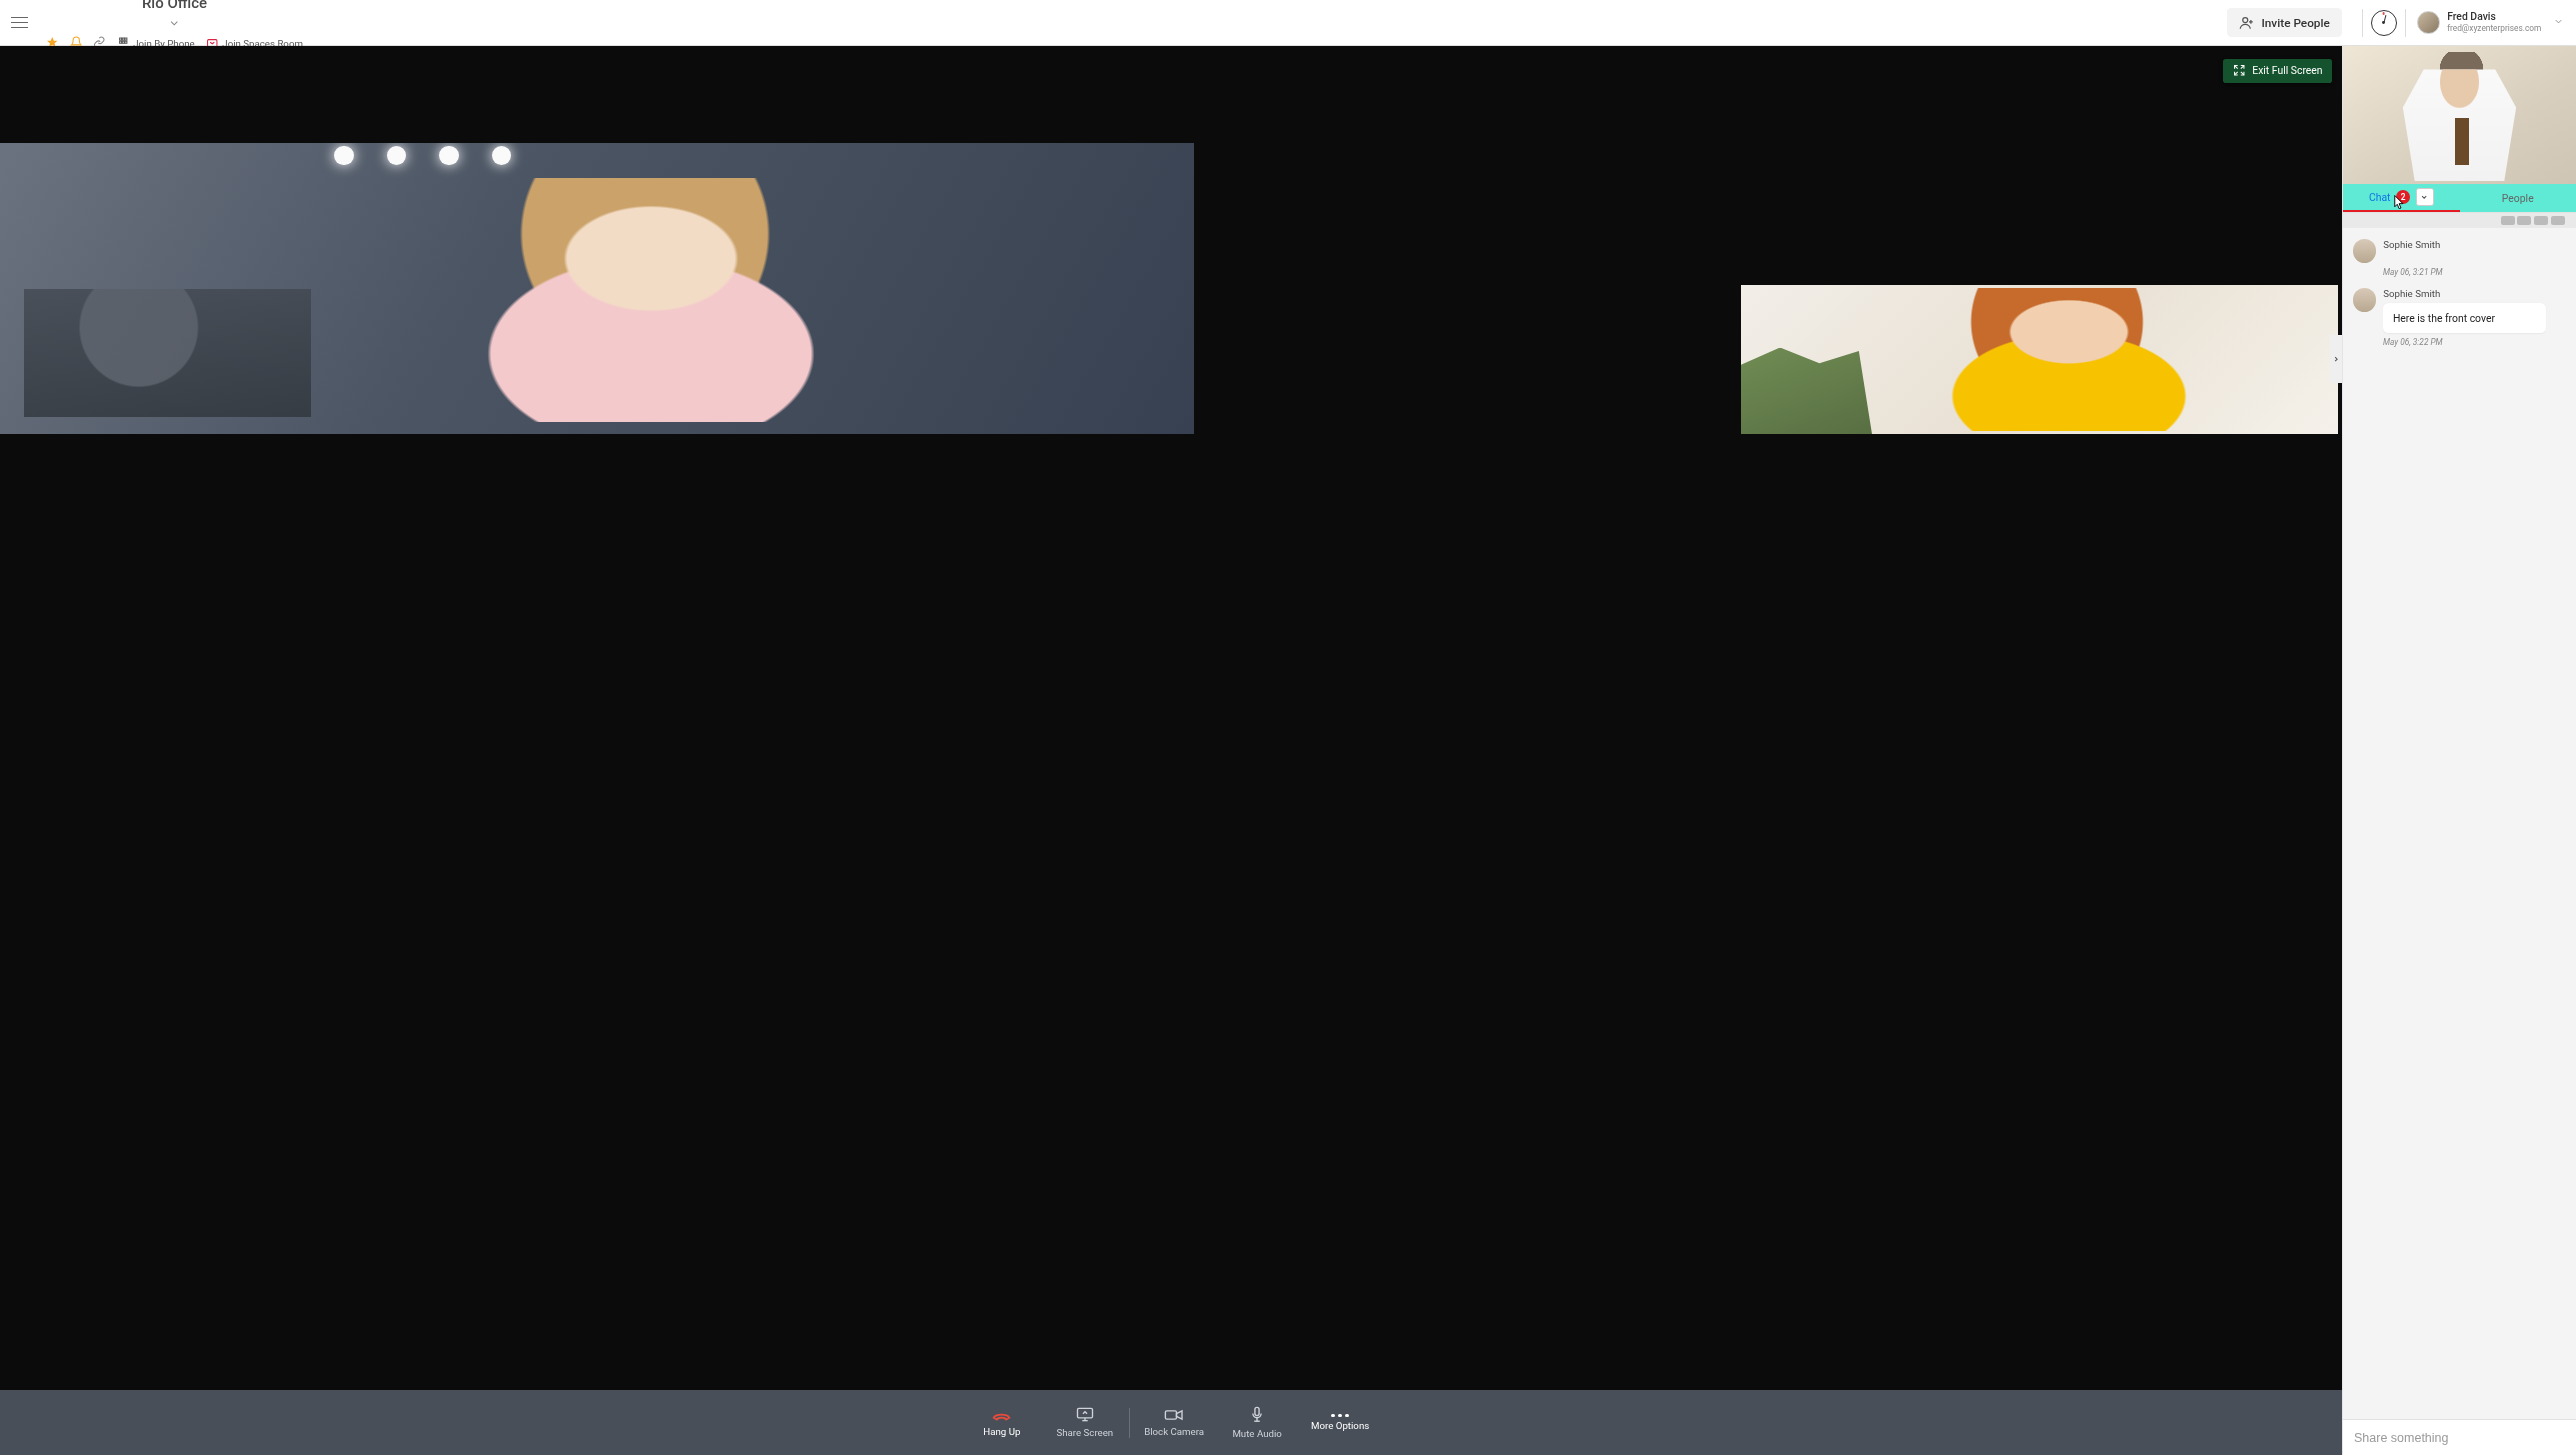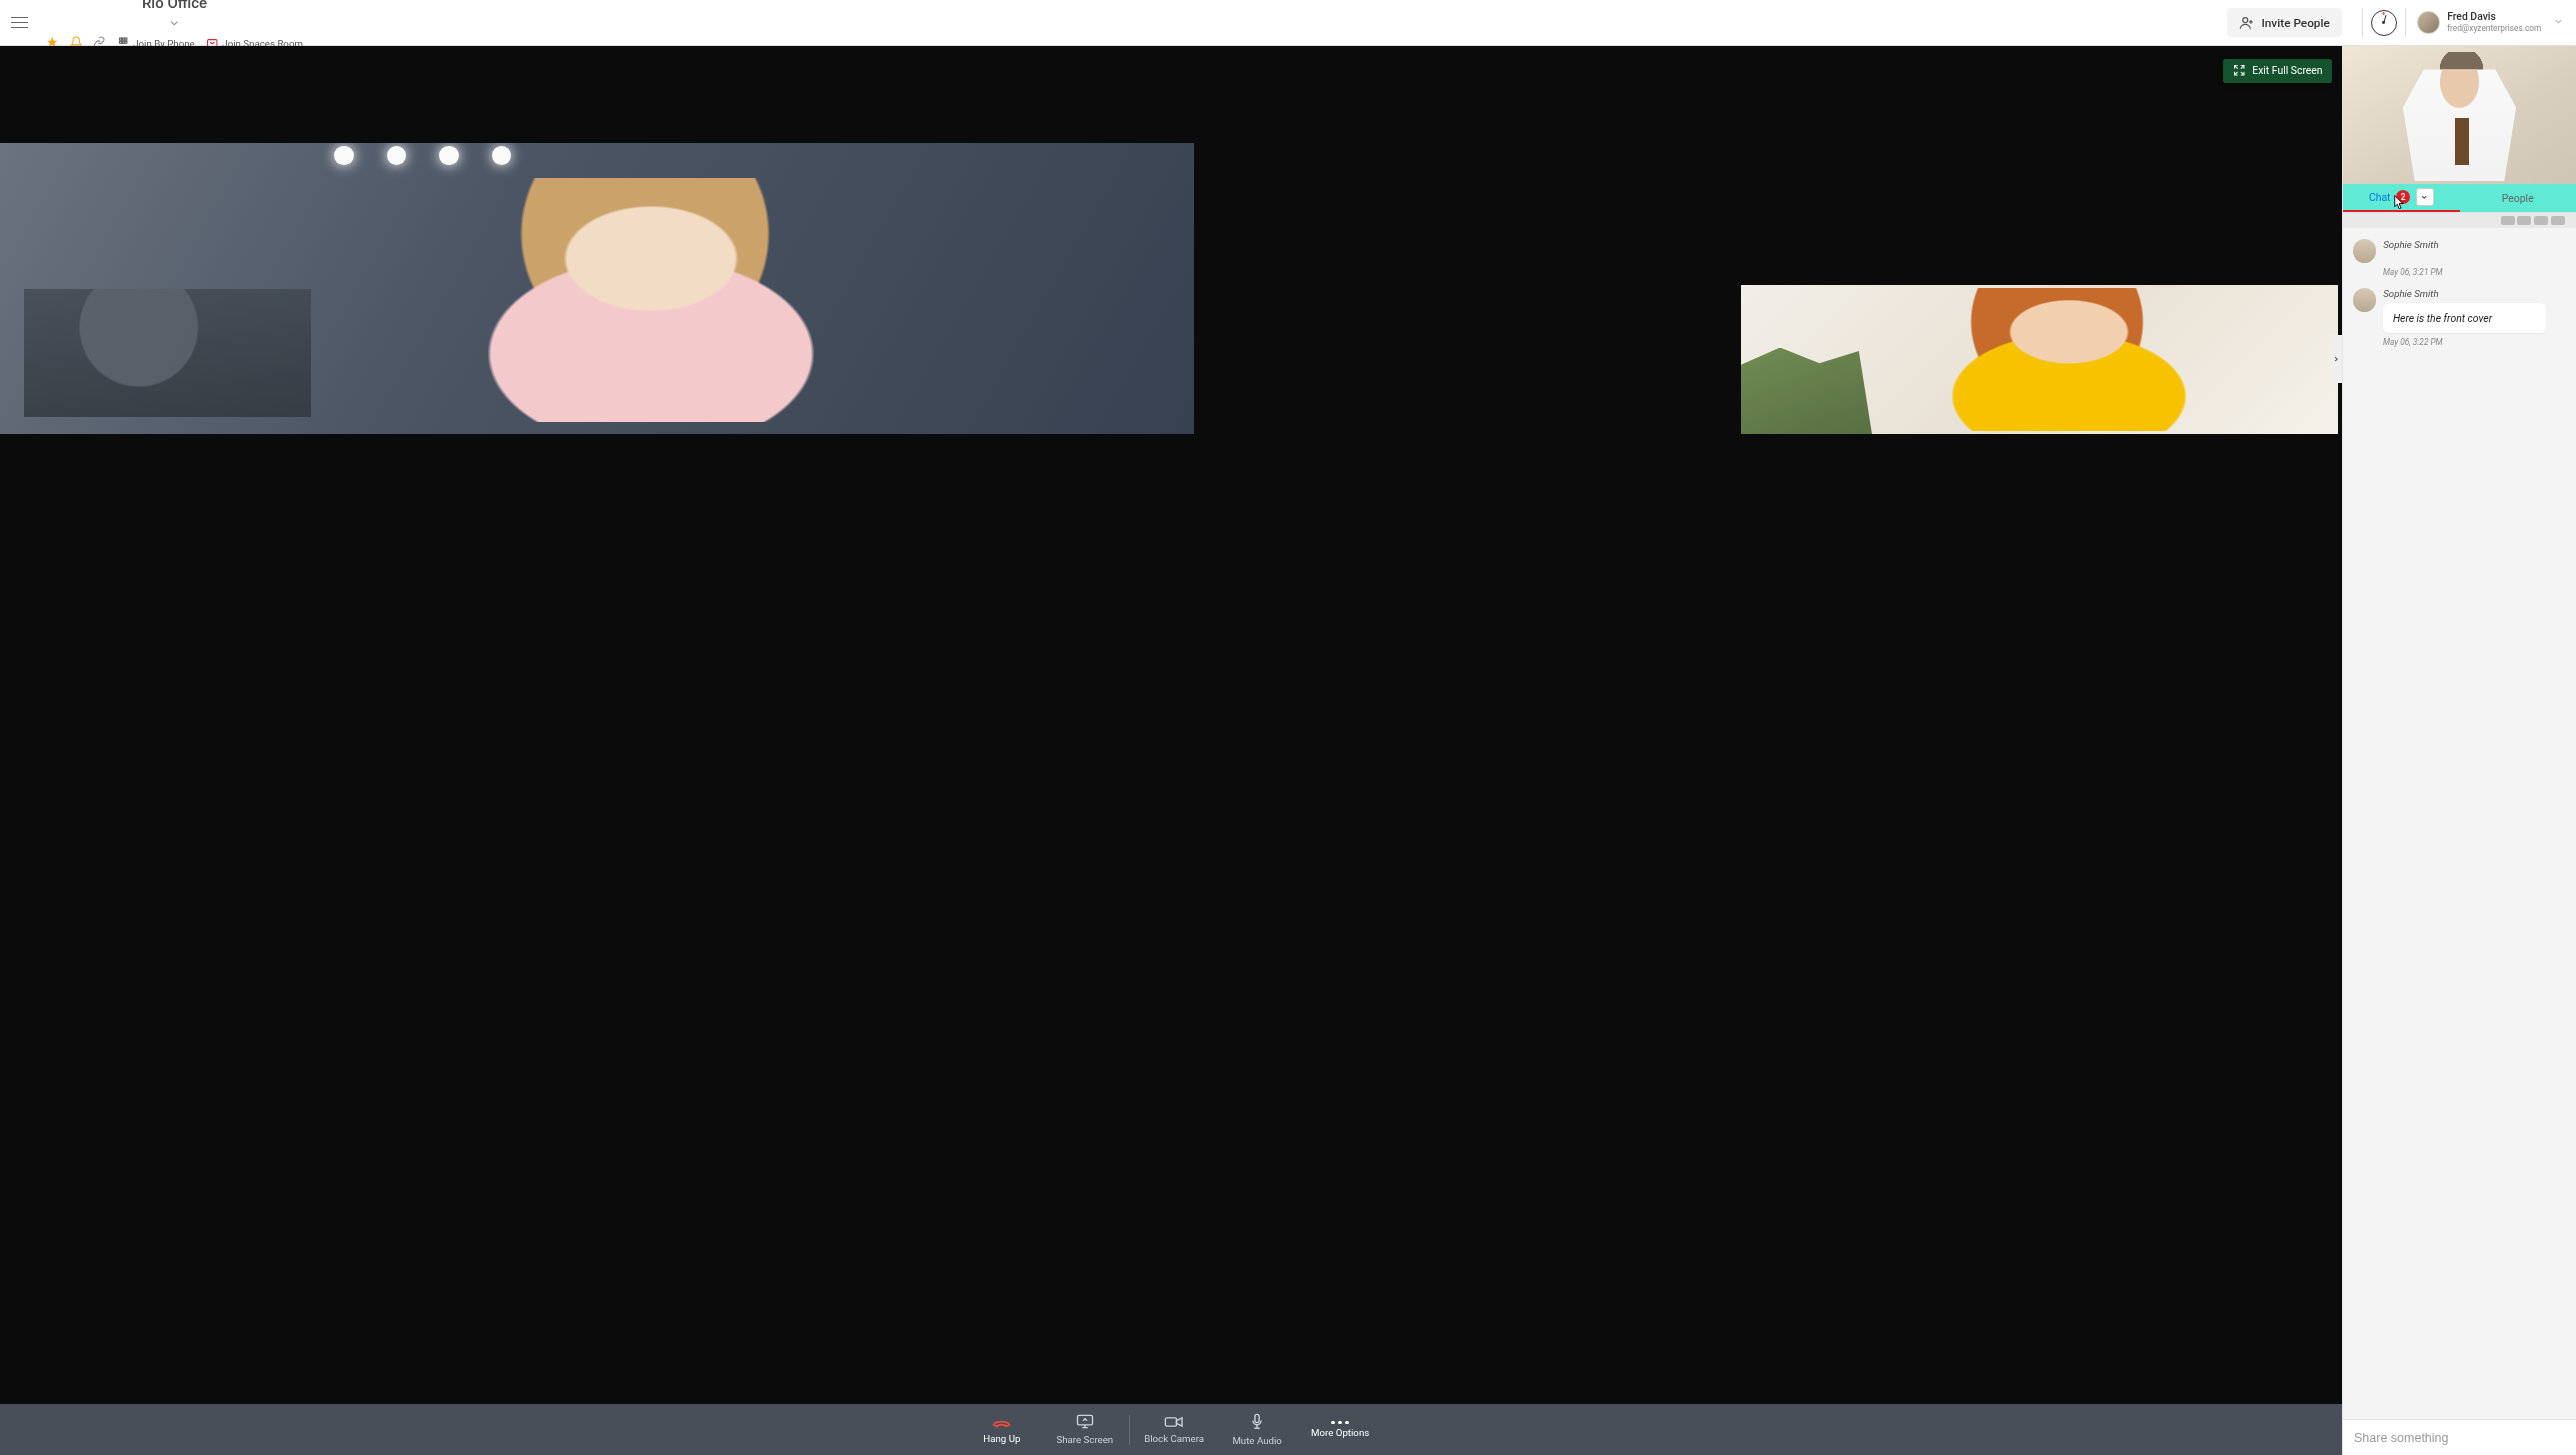--- a/index.html
+++ b/index.html
@@ -120,21 +120,21 @@
     opacity:0.85;
   }
   .pip-next{
     position:absolute; right:0; top:239px; width:12.5px; height:48px; transform:translateY(50px);
     background:#efefef; display:flex; align-items:center; justify-content:center; cursor:pointer;
     color:#555;
   }
 
   
   .controls{
-    height:51px; background:#484f59; display:flex; align-items:center; justify-content:center; gap:0;
+    height:65px; background:#484f59; display:flex; align-items:center; justify-content:center; gap:0;
   }
   .ctrl{
     display:flex; flex-direction:column; align-items:center; justify-content:center;
     width:83px; color:#cfd3d9; font-size:9.7px; cursor:pointer; gap:2.8px;
   }
   .ctrl.active{ color:#fff; }
   .ctrl .lbl{ white-space:nowrap; }
   .ctrl-sep{ width:0.7px; height:30px; background:#6a7078; margin:0 2.8px;}
   .hangup-icon{ color:#e74c3c;}
   .dots{ display:flex; gap:3.5px;}
@@ -169,21 +169,21 @@
   .thumbstrip{
     height:15px; background:#e9e9e9; display:flex; align-items:center; justify-content:flex-end; gap:2.8px; padding:0 11px;
   }
   .thumbstrip .th{ width:14px;height:9.7px;border-radius:2.1px;background:#bbb;}
   .cursor{
     position:absolute; width:15px;height:18px; pointer-events:none;
   }
   .chat-body{
     flex:1; overflow-y:auto; padding:7px 0 0 0; background:#f4f4f4;
   }
-  .msg{ display:flex; gap:7px; padding:4.2px 9.7px 1.4px 9.7px;font-style:italic;}
+  .msg{ display:flex; gap:7px; padding:4.2px 9.7px 1.4px 9.7px;}
   .msg .av{ width:23.5px;height:23.5px;border-radius:50%;background:linear-gradient(#d8c9b8,#b8a890); flex:0 0 auto;}
   .msg .col{ flex:1; display:flex; flex-direction:column; gap:4.2px;}
   .sender{ font-size:9.7px; color:#4b4b4b;}
   .attachment{
     background:#fff; border-radius:5.5px; overflow:hidden; box-shadow:0 0.7px 1.4px rgba(0,0,0,0.05); width:163px;
   }
   .attach-img{
     width:100%; height:118px;
     background:
       linear-gradient(#e9f4fb 0 24%, transparent 24%),

